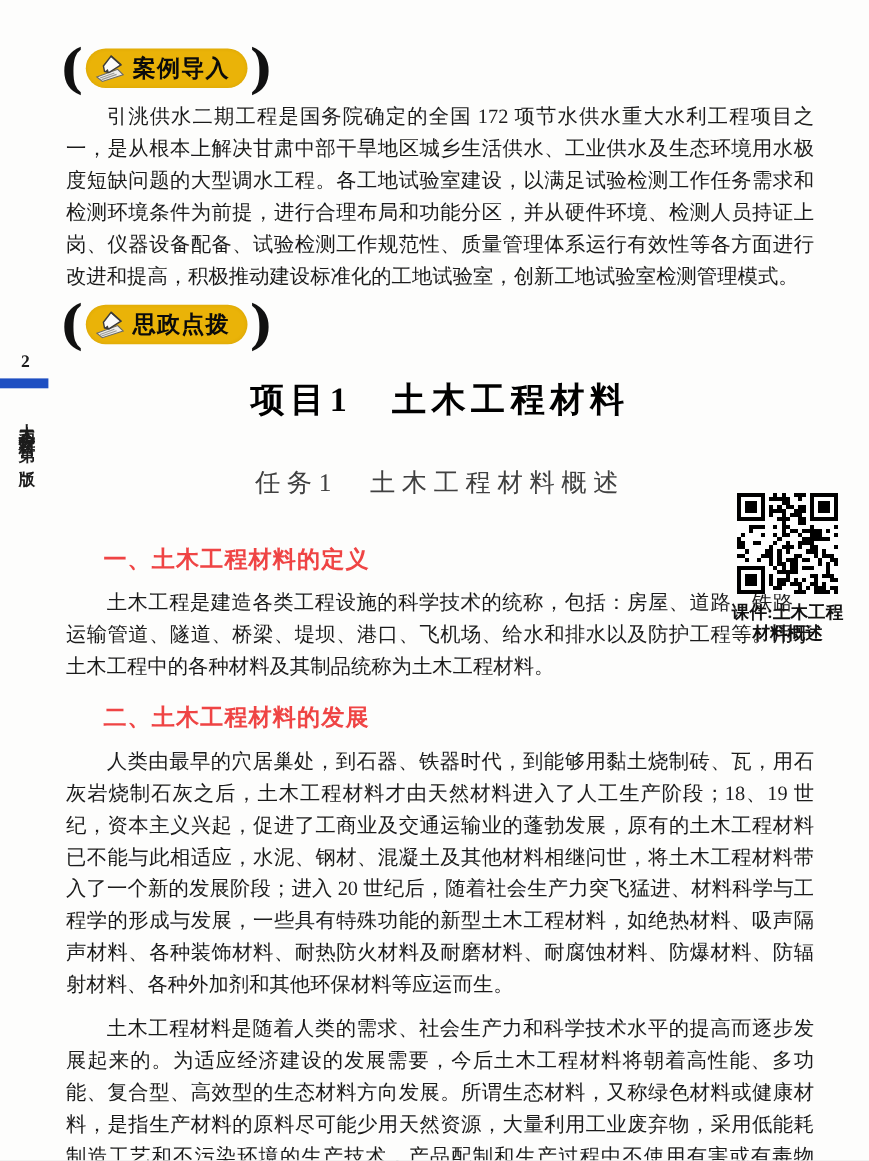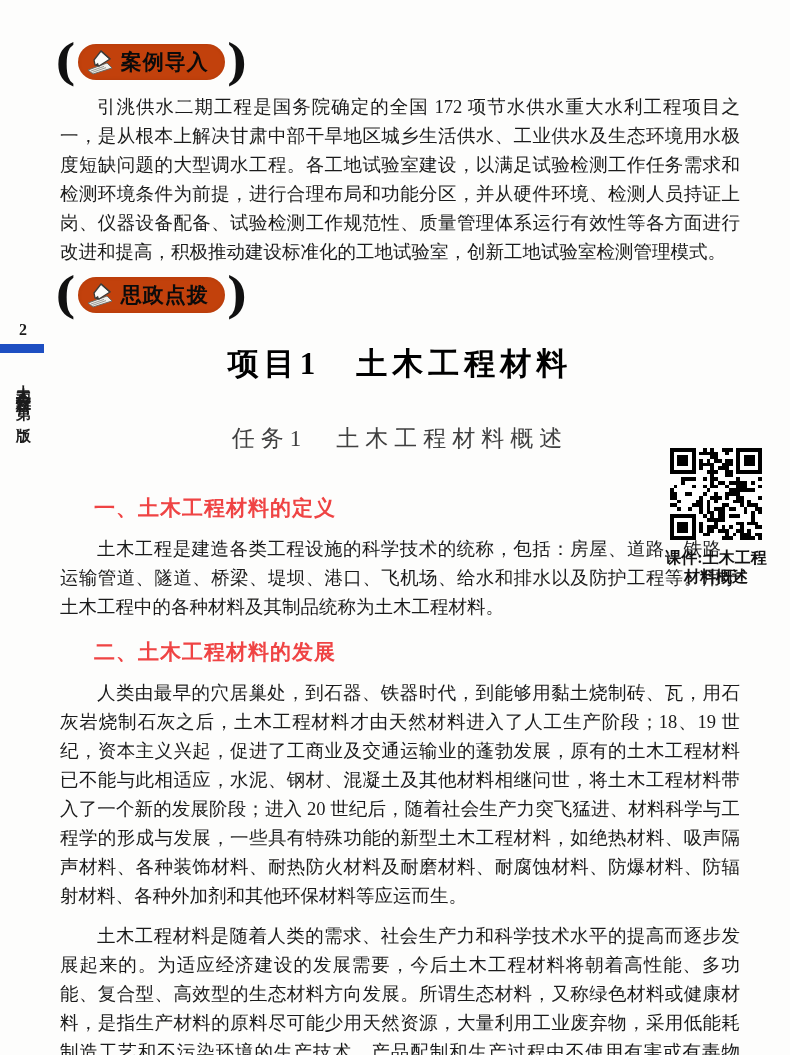--- a/index.html
+++ b/index.html
@@ -48,21 +48,21 @@
   
   .badge{display:flex;align-items:center;height:40px;margin:0 0 6px -6px;}
   .badge .paren{
     font-family:"DejaVu Serif",serif;
     font-size:46px;font-weight:bold;line-height:40px;
     transform:scaleY(1.05);
     color:#111;
   }
   .badge-pill{
     display:inline-flex;align-items:center;gap:7px;
-    background:#c2410c;
+    background:#eab308;
     border-radius:19px;
     padding:4px 16px 4px 8px;
     margin:0 2px;
     box-shadow:inset 0 0 4px rgba(0,0,0,.08);
   }
   .badge-label{
     font-family:"Liberation Sans","DejaVu Sans",sans-serif;
     font-weight:bold;font-size:21px;letter-spacing:1px;color:#0b0b0b;
   }
   .badge-icon{display:inline-flex;width:28px;height:26px;}

